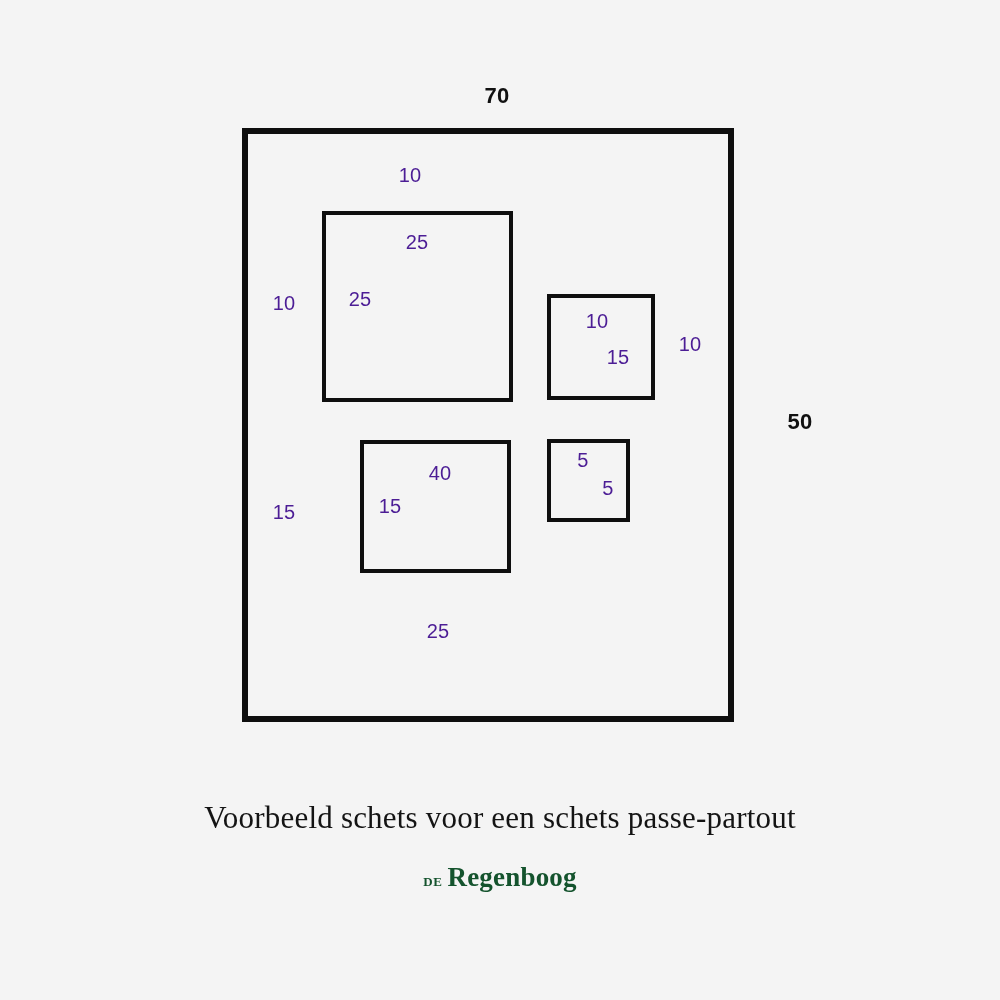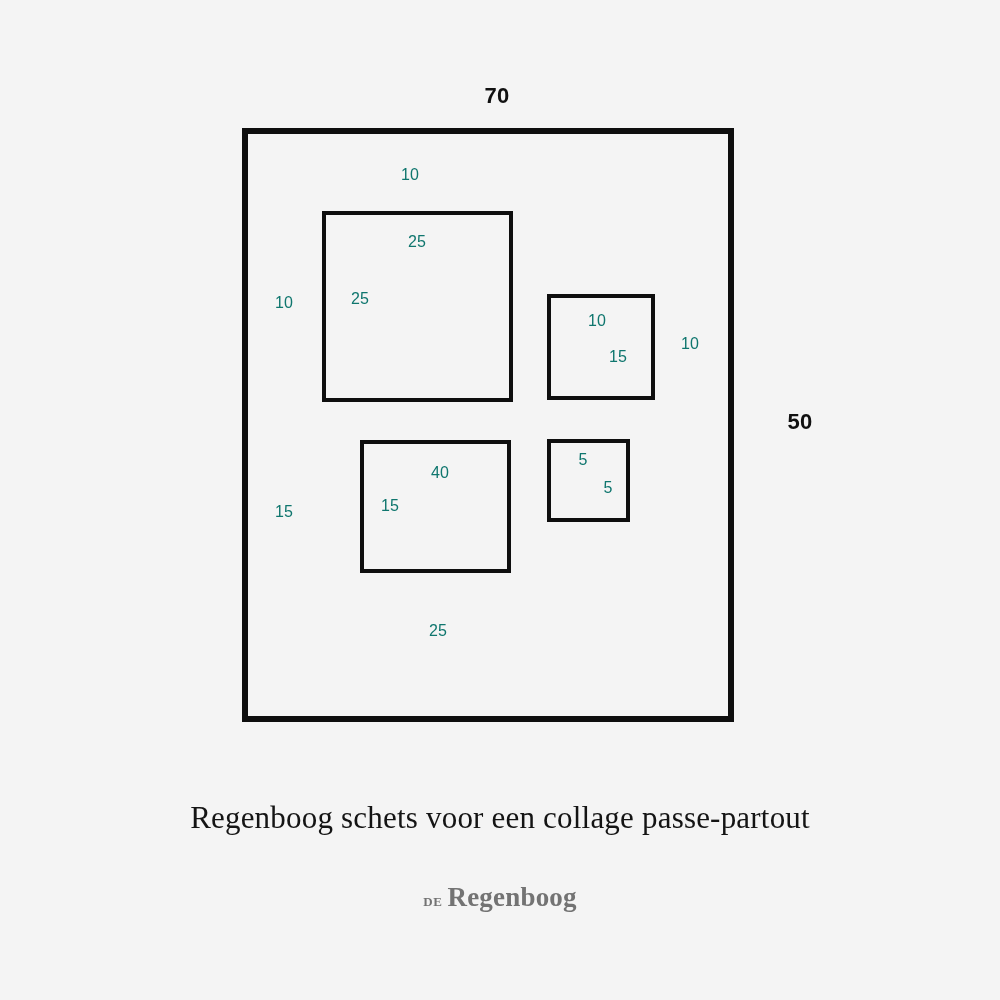--- a/index.html
+++ b/index.html
@@ -21,23 +21,23 @@
     position: absolute;
     border: 4px solid #0e0e0e;
   }
   #op-a { left: 322px; top: 211px; width: 191px; height: 191px; }
   #op-b { left: 547px; top: 294px; width: 108px; height: 106px; }
   #op-c { left: 360px; top: 440px; width: 151px; height: 133px; }
   #op-d { left: 547px; top: 439px; width: 83px;  height: 83px;  }
   .num {
     position: absolute;
     transform: translate(-50%, -50%);
-    font-size: 16px;
+    font-size: 20px;
     letter-spacing: 0.2px;
-    color: #0f766e;
+    color: #4c1d95;
     white-space: nowrap;
   }
   .num.bold { font-weight: bold; font-size: 22px; color: #111; }
   #l-70   { left: 497px; top: 96px;  }
   #l-90   { left: 800px; top: 422px; }
   #l-top10    { left: 410px; top: 175px; }
   #l-left10   { left: 284px; top: 303px; }
   #l-left15   { left: 284px; top: 512px; }
   #l-right10  { left: 690px; top: 344px; }
   #l-bottom25 { left: 438px; top: 631px; }
@@ -53,24 +53,24 @@
     position: absolute;
     left: 0; right: 0; top: 800px;
     text-align: center;
     font-family: "Liberation Serif", serif;
     font-size: 31px;
     letter-spacing: 0.2px;
     color: #141414;
   }
   .logo {
     position: absolute;
-    left: 0; right: 0; top: 882px;
+    left: 0; right: 0; top: 862px;
     text-align: center;
     font-family: "Liberation Serif", serif;
-    color: #737373;
+    color: #14532d;
   }
   .logo-prefix {
     font-size: 13px;
     font-weight: bold;
     letter-spacing: 0.6px;
     margin-right: 5px;
   }
   .logo-name {
     font-size: 27px;
     font-weight: bold;
@@ -102,19 +102,19 @@
   <span class="num" id="l-bh">15</span>
 
   <div class="opening" id="op-c"></div>
   <span class="num" id="l-cw">40</span>
   <span class="num" id="l-ch">15</span>
 
   <div class="opening" id="op-d"></div>
   <span class="num" id="l-dw">5</span>
   <span class="num" id="l-dh">5</span>
 
-  <div class="caption">Regenboog schets voor een collage passe-partout</div>
+  <div class="caption">Voorbeeld schets voor een schets passe-partout</div>
 
   <div class="logo">
     <span class="logo-prefix">DE</span><span class="logo-name">Regenboog</span>
   </div>
 
 </div>
 
 </body></html>

